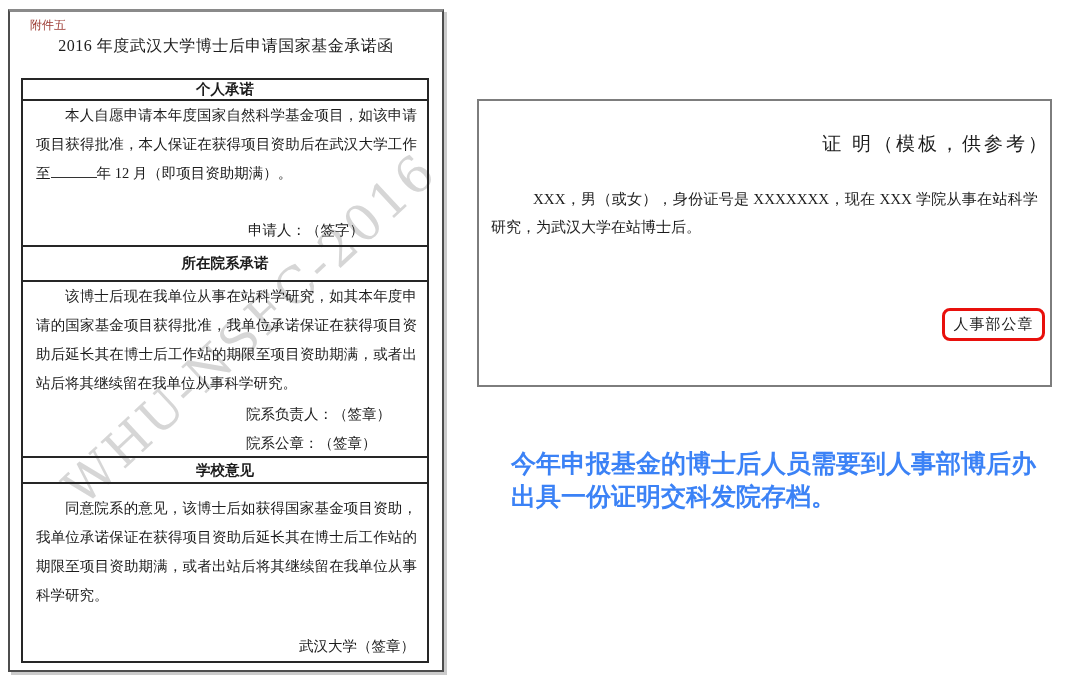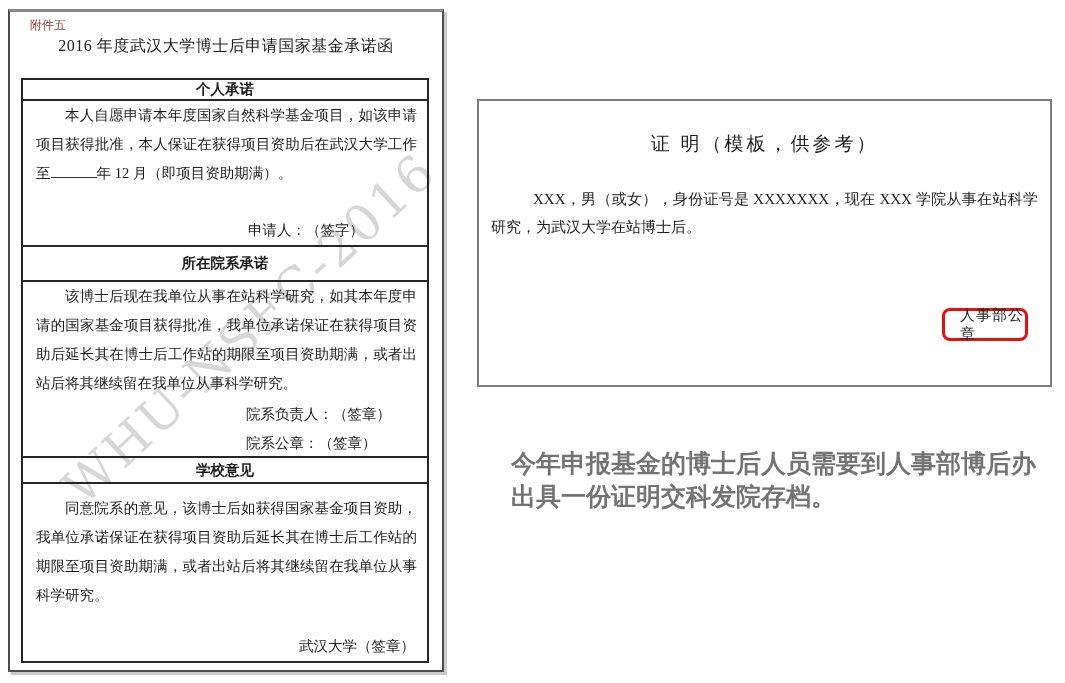--- a/index.html
+++ b/index.html
@@ -54,39 +54,39 @@
   .c2 .sig { margin-left:210px; }
   .c2 .sig.first { margin-top:2px; }
   .c3 .sig { text-align:right; padding-right:2px; margin-top:22px; }
 
   
   .cert-box {
     position:absolute; left:477px; top:99px; width:575px; height:288px;
     border:2px solid #7d7d7d; box-sizing:border-box; background:#ffffff;
   }
   .cert-title {
-    position:absolute; top:30px; left:0; right:0; text-align:center;
+    position:absolute; top:30px; left:0; right:0; text-align:right;
     font-size:19px; letter-spacing:3px;
   }
   .cert-body {
     position:absolute; top:84px; left:12px; right:12px; margin:0;
     font-size:15px; line-height:28px; text-indent:42px; text-align:justify;
   }
   .stamp-box {
-    position:absolute; left:463px; top:207px; width:86px; height:33px;
+    position:absolute; left:463px; top:207px; width:103px; height:33px;
     border:3px solid #e8100c; border-radius:8px; box-sizing:border-box;
     display:flex; align-items:center; justify-content:center;
-    font-size:15px; letter-spacing:1px; background:#ffffff;padding-left:15px;
+    font-size:15px; letter-spacing:1px; background:#ffffff;
   }
 
   
   .annotation {
     position:absolute; left:511px; top:447px;
     font-family:"Liberation Sans","DejaVu Sans",sans-serif;
-    font-weight:bold; font-size:25px; line-height:33px; color:#737373;
+    font-weight:bold; font-size:25px; line-height:33px; color:#3b82f6;
   }
 </style>
 </head>
 <body>
 
 <div class="stage">
 
   <div class="doc-left">
     <div class="watermark">WHU-NSFC-2016</div>
     <div class="attach">附件五</div>

